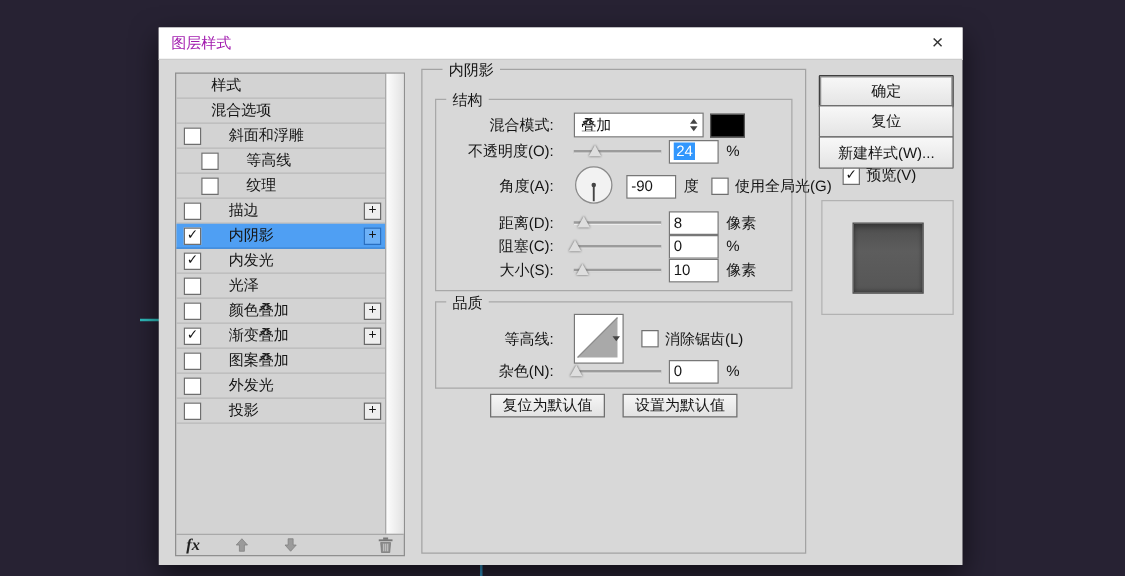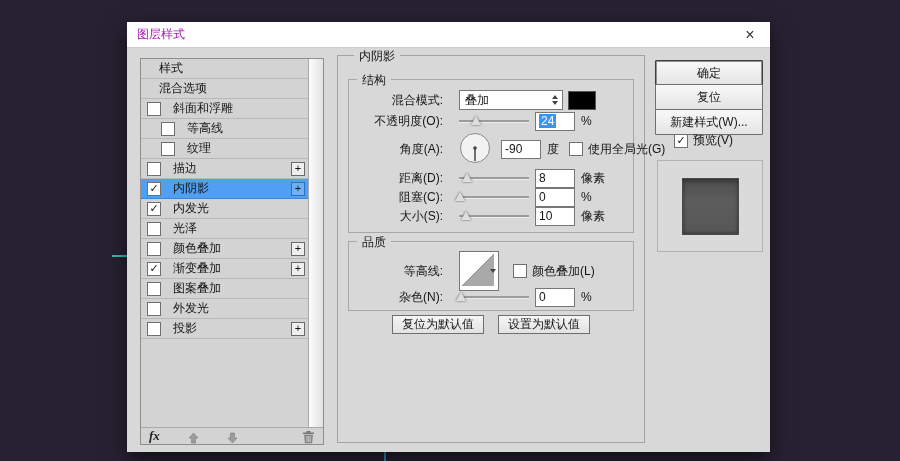--- a/index.html
+++ b/index.html
@@ -14,33 +14,33 @@
             display:flex;align-items:center;padding:0 10px;box-sizing:border-box}
   .titlebar .t{flex:1;color:#a21caf}
   .close{width:20px;text-align:center;font-size:16px;color:#333}
 
   
   .sidebar{position:absolute;left:13px;top:36px;width:184px;height:387px;border:1px solid #8f8f8f;
            background:#d3d3d3;box-sizing:border-box}
   .list{position:absolute;left:0;top:0;right:14px;bottom:17px;overflow:hidden}
   .srow{position:relative;height:20px;border-bottom:1px solid #b9b9b9;display:flex;align-items:center;
         padding:0 4px 0 6px;box-sizing:border-box}
-  .srow .lbl{margin-left:12px;white-space:nowrap}
+  .srow .lbl{margin-left:22px;white-space:nowrap}
   .srow.ind{padding-left:20px}
   .srow.sel{background:#4f9ff3;border-bottom-color:#3d86d6}
   .cb{width:12px;height:12px;background:#fff;border:1px solid #6f6f6f;flex:none;
       display:inline-flex;align-items:center;justify-content:center;font-size:11px;line-height:1;box-sizing:content-box}
   .cb.on::after{content:"✓";margin-top:-1px}
   .plus{position:absolute;right:4px;top:3px;width:12px;height:12px;border:1px solid #6a6a6a;background:#efefef;
         font-size:11px;line-height:11px;text-align:center;box-sizing:content-box}
   .srow.sel .plus{background:#6db1f7;border-color:#2a6fc0}
   .scrollcol{position:absolute;right:0;top:0;width:14px;bottom:17px;border-left:1px solid #a9a9a9;
              background:linear-gradient(to right,#fdfdfd,#e2e2e2)}
   .sfooter{position:absolute;left:0;right:0;bottom:0;height:17px;border-top:1px solid #a9a9a9;
-           display:flex;align-items:flex-end;gap:28px;padding:0 8px;box-sizing:border-box}
+           display:flex;align-items:center;gap:28px;padding:0 8px;box-sizing:border-box}
   .fx{font-family:"Liberation Serif",serif;font-style:italic;font-weight:bold;font-size:13px;color:#222}
   .spacer{flex:1}
   .sfooter svg{display:block}
 
   
   .main{position:absolute;left:210px;top:33px;width:308px;height:388px;border:1px solid #a3a3a3;box-sizing:border-box}
   .legend{position:absolute;top:-8px;left:16px;background:#d8d8d8;padding:0 5px;white-space:nowrap}
   .group{position:absolute;left:10px;width:286px;border:1px solid #a8a8a8;box-sizing:border-box}
   .group .legend{left:8px}
   .g-structure{top:23px;height:154px}
@@ -275,21 +275,21 @@
           <span class="rlabel">等高线:</span>
           <span class="contourBtn">
             <svg width="38" height="38" viewBox="0 0 38 38">
                 <polygon points="2,34 34,2 34,34" fill="#a9a9a9"></polygon>
                 <line x1="2" y1="34" x2="34" y2="2" stroke="#8d8d8d"></line>
               </svg>
             <span class="dd"></span>
           </span>
           <span class="chk" style="margin-left:14px">
             <span class="cb"></span>
-            <span>颜色叠加(L)</span>
+            <span>消除锯齿(L)</span>
           </span>
         </div>
 
         <div class="row" style="top:46px">
           <span class="rlabel">杂色(N):</span>
           <span class="slider">
               <span class="thumb" style="left: calc(3% - 5px);"></span>
             </span>
           <span class="nbox">
               <span>0</span>

